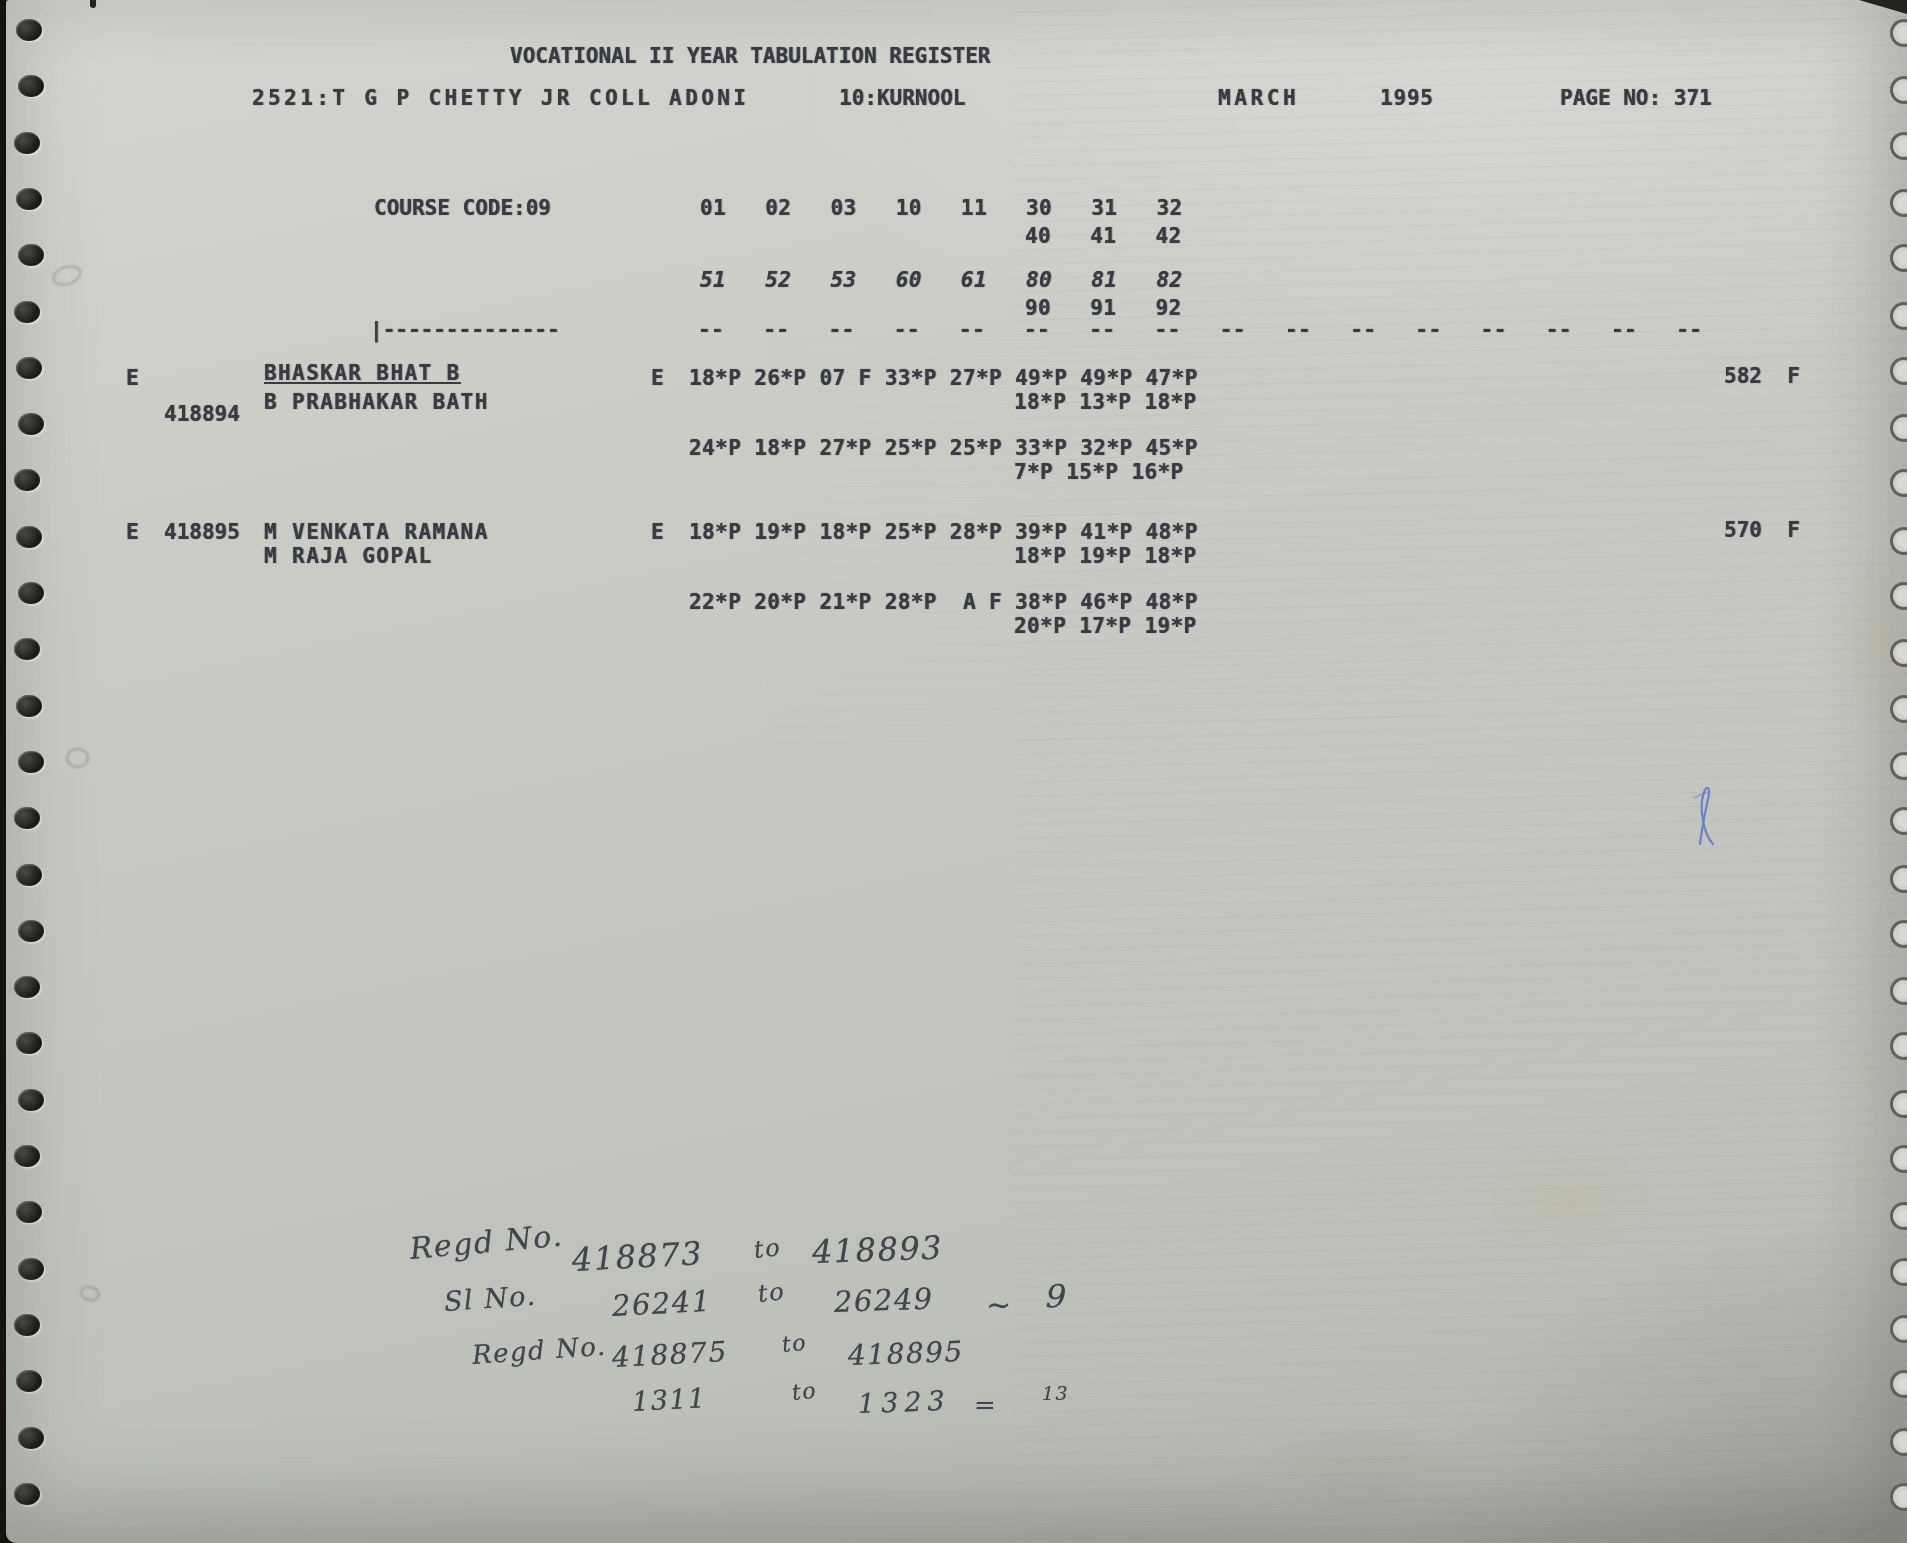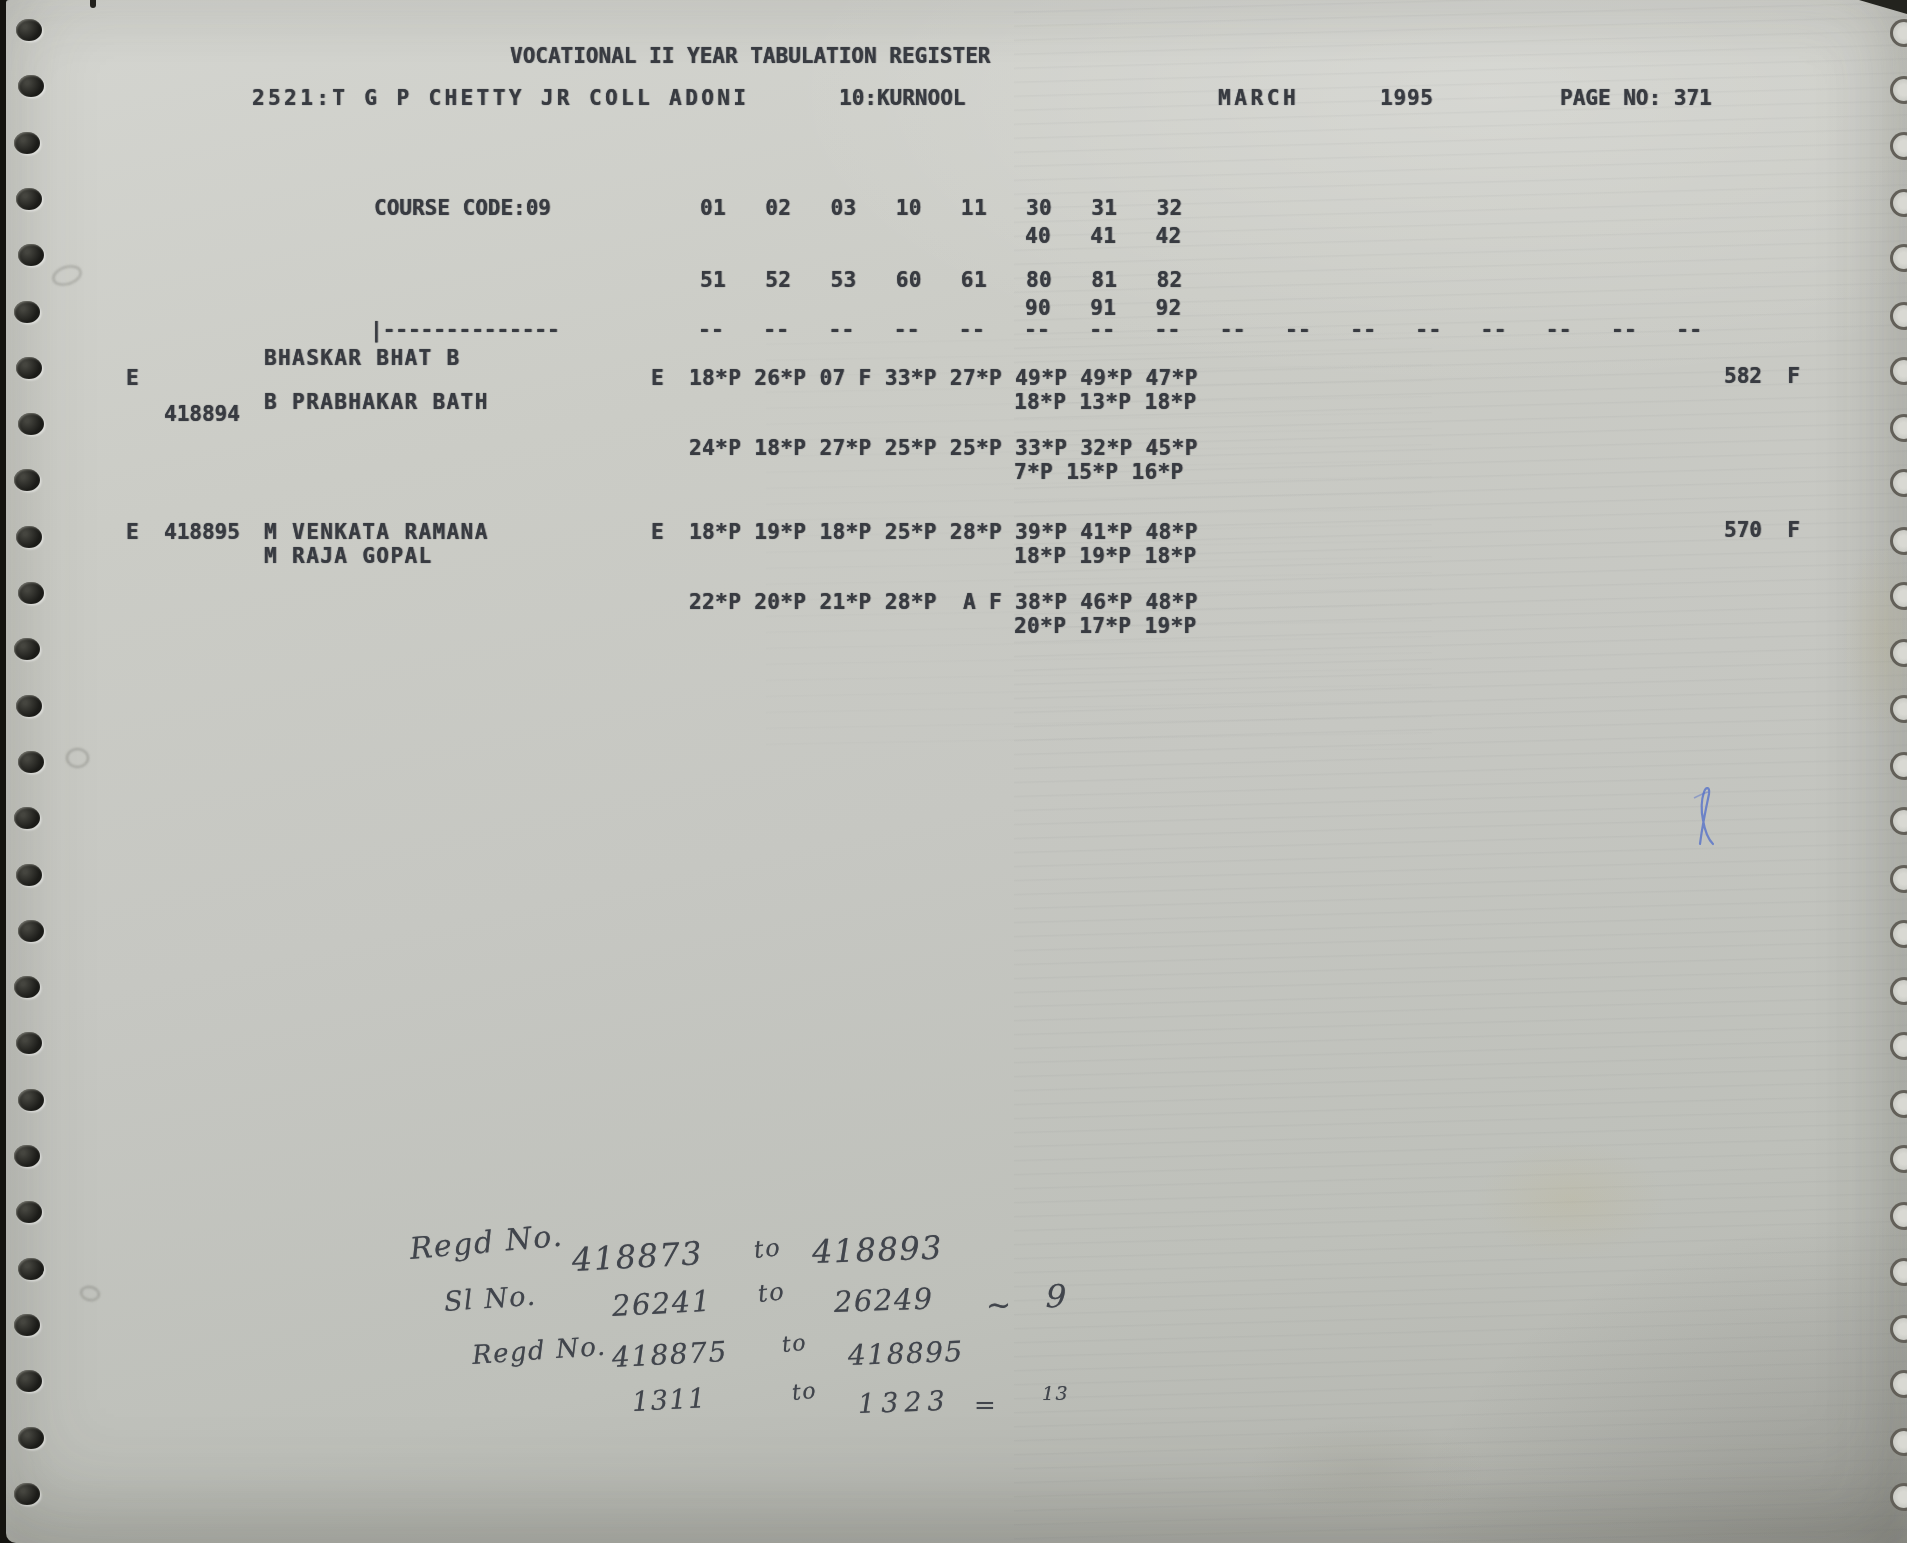--- a/index.html
+++ b/index.html
@@ -51,27 +51,27 @@
     <div id="print-layer">
         <div class="print" style="left: 504px; top: 46px;">VOCATIONAL II YEAR TABULATION REGISTER</div>
         <div class="print" style="left: 246px; top: 88px; letter-spacing: 3.4px;">2521:T G P CHETTY JR COLL ADONI</div>
         <div class="print" style="left: 833px; top: 88px;">10:KURNOOL</div>
         <div class="print" style="left: 1212px; top: 88px; letter-spacing: 3.6px;">MARCH</div>
         <div class="print" style="left: 1374px; top: 88px; letter-spacing: 0.8px;">1995</div>
         <div class="print" style="left: 1554px; top: 88px;">PAGE NO: 371</div>
         <div class="print" style="left: 368px; top: 198px;">COURSE CODE:09</div>
         <div class="print grid" style="left: 694px; top: 198px;">01   02   03   10   11   30   31   32</div>
         <div class="print grid" style="left: 1019px; top: 226px;">40   41   42</div>
-        <div class="print grid" style="left: 694px; top: 270px;">51   52   53   60   61   80   81   82</div>
+        <div class="print grid" style="left: 694px; top: 270px; font-style: italic;">51   52   53   60   61   80   81   82</div>
         <div class="print grid" style="left: 1019px; top: 298px;">90   91   92</div>
         <div class="print" style="left: 364px; top: 320px;">|--------------</div>
         <div class="print grid" style="left: 692px; top: 320px;">--   --   --   --   --   --   --   --   --   --   --   --   --   --   --   --</div>
         <div class="print" style="left: 120px; top: 368px;">E</div>
         <div class="print" style="left: 158px; top: 368px; margin-top: 36px;">418894</div>
-        <div class="print" style="left: 258px; top: 348px; letter-spacing: 1.4px;">BHASKAR BHAT B</div>
+        <div class="print" style="left: 258px; top: 363px; letter-spacing: 1.4px; text-decoration: underline;">BHASKAR BHAT B</div>
         <div class="print" style="left: 645px; top: 368px;">E</div>
         <div class="print grid" style="left: 683px; top: 368px;">18*P 26*P 07 F 33*P 27*P 49*P 49*P 47*P</div>
         <div class="print" style="left: 1718px; top: 366px;">582  F</div>
         <div class="print" style="left: 258px; top: 392px; letter-spacing: 1.4px;">B PRABHAKAR BATH</div>
         <div class="print grid" style="left: 1008px; top: 392px;">18*P 13*P 18*P</div>
         <div class="print grid" style="left: 683px; top: 438px;">24*P 18*P 27*P 25*P 25*P 33*P 32*P 45*P</div>
         <div class="print grid" style="left: 1008px; top: 462px;">7*P 15*P 16*P</div>
         <div class="print" style="left: 120px; top: 522px;">E</div>
         <div class="print" style="left: 158px; top: 522px;">418895</div>
         <div class="print" style="left: 258px; top: 522px; letter-spacing: 1.4px;">M VENKATA RAMANA</div>

